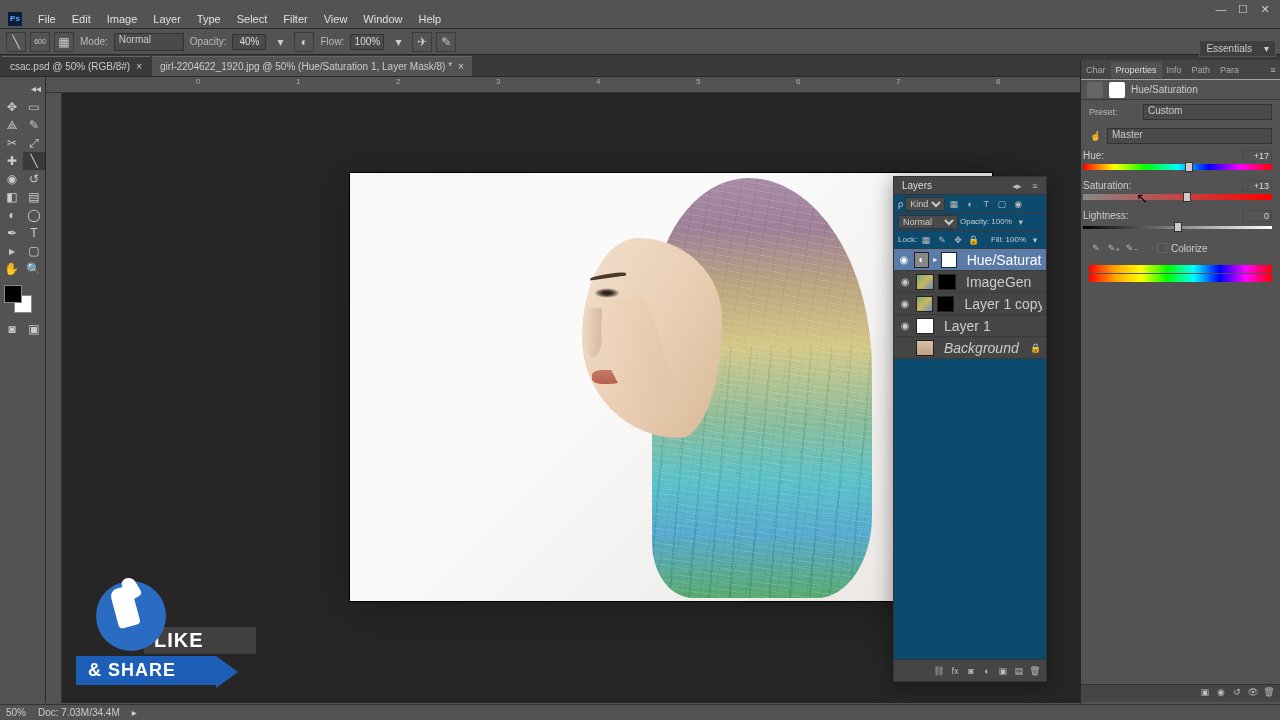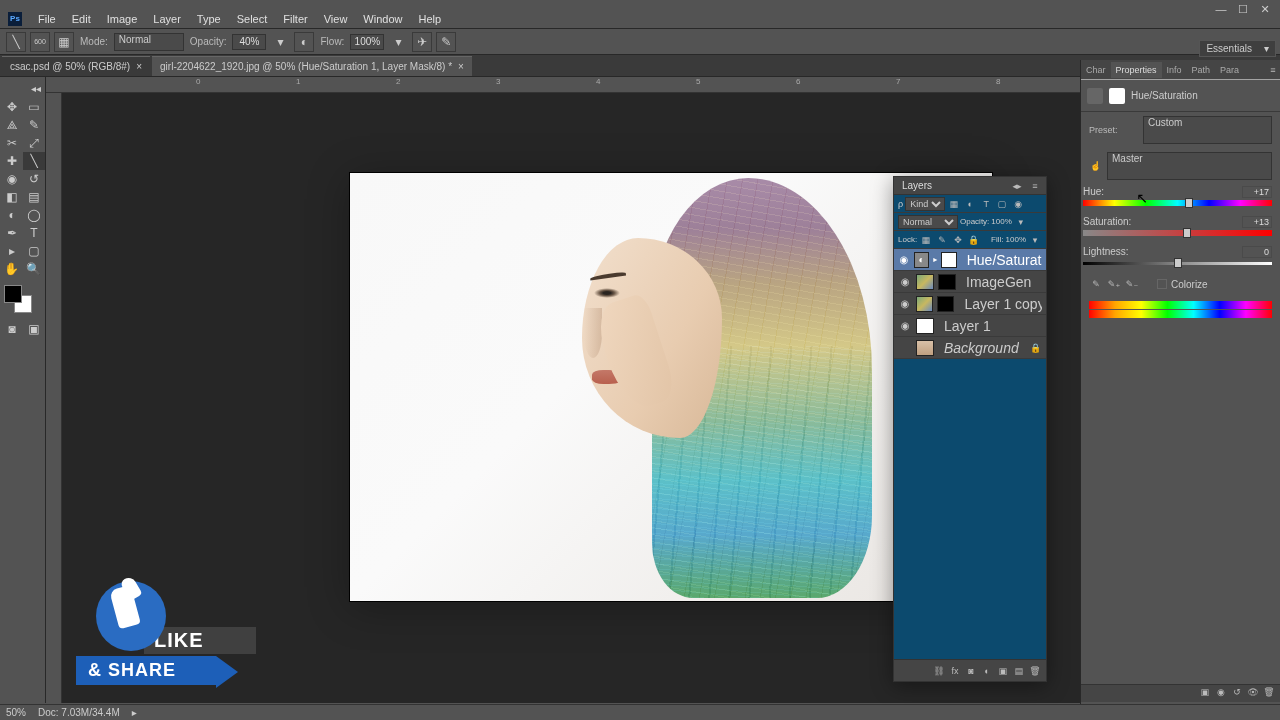--- a/index.html
+++ b/index.html
@@ -73,25 +73,25 @@
 .thumb-mask { width: 18px; height: 16px; background: #fff; border: 1px solid #222; position: relative; }
 .thumb-mask.black { background: #000; }
 .thumb-img { background: linear-gradient(135deg, #7aa87a, #c8b860, #6a8ac0); }
 .thumb-adj { background: #888; display: flex; align-items: center; justify-content: center; font-size: 10px; }
 .layer-name { font-size: 14px; color: #ccc; white-space: nowrap; overflow: hidden; margin-left: 6px; }
 .layer-foot { height: 22px; background: #454545; display: flex; align-items: center; justify-content: flex-end; gap: 2px; padding: 0 4px; border-top: 1px solid #333; margin-top: 300px; }
 .right-panels { position: absolute; right: 0; top: 60px; width: 200px; bottom: 16px; background: #535353; border-left: 1px solid #282828; }
 .rp-tabs { height: 20px; background: #454545; display: flex; align-items: center; border-bottom: 1px solid #a3a3a3; }
 .rp-tab { padding: 3px 5px; font-size: 9px; color: #aaa; cursor: pointer; }
 .rp-tab.active { background: #535353; color: #ddd; }
-.prop-head { height: 32px; display: flex; align-items: center; padding: 0 6px; gap: 6px; border-bottom: 1px solid #3a3a3a; }
+.prop-head { height: 20px; display: flex; align-items: center; padding: 0 6px; gap: 6px; border-bottom: 1px solid #3a3a3a; }
 .prop-icon { width: 16px; height: 16px; background: #666; border-radius: 2px; }
 .prop-row { padding: 4px 8px; display: flex; align-items: center; gap: 4px; font-size: 9px; }
 .prop-label { width: 50px; font-size: 9px; color: #bbb; }
-.prop-select { flex: 1; background: #4a4a4a; border: 1px solid #333; height: 28px; font-size: 9px; color: #ddd; padding: 0 4px; }
+.prop-select { flex: 1; background: #4a4a4a; border: 1px solid #333; height: 16px; font-size: 9px; color: #ddd; padding: 0 4px; }
 .slider-row { padding: 2px 8px 2px 2px; }
 .slider-label { font-size: 9px; color: #bbb; display: flex; justify-content: space-between; }
 .slider-val { width: 30px; text-align: right; background: transparent; border: 1px solid #4a4a4a; color: #ddd; font-size: 9px; padding: 0 2px; }
 .slider-track { height: 6px; margin: 2px 0 6px; position: relative; cursor: pointer; }
 .hue-track { background: linear-gradient(90deg, red, yellow, lime, cyan, blue, magenta, red); }
 .sat-track { background: linear-gradient(90deg, #888, red); }
 .light-track { background: linear-gradient(90deg, #000, #888, #fff); height: 3px; margin-top: 4px; }
 .slider-thumb { position: absolute; top: -2px; width: 8px; height: 10px; background: #ccc; border: 1px solid #333; transform: translateX(-50%); }
 .colorize-row { padding: 4px 8px; display: flex; align-items: center; gap: 4px; }
 .check { width: 10px; height: 10px; border: 1px solid #666; }

